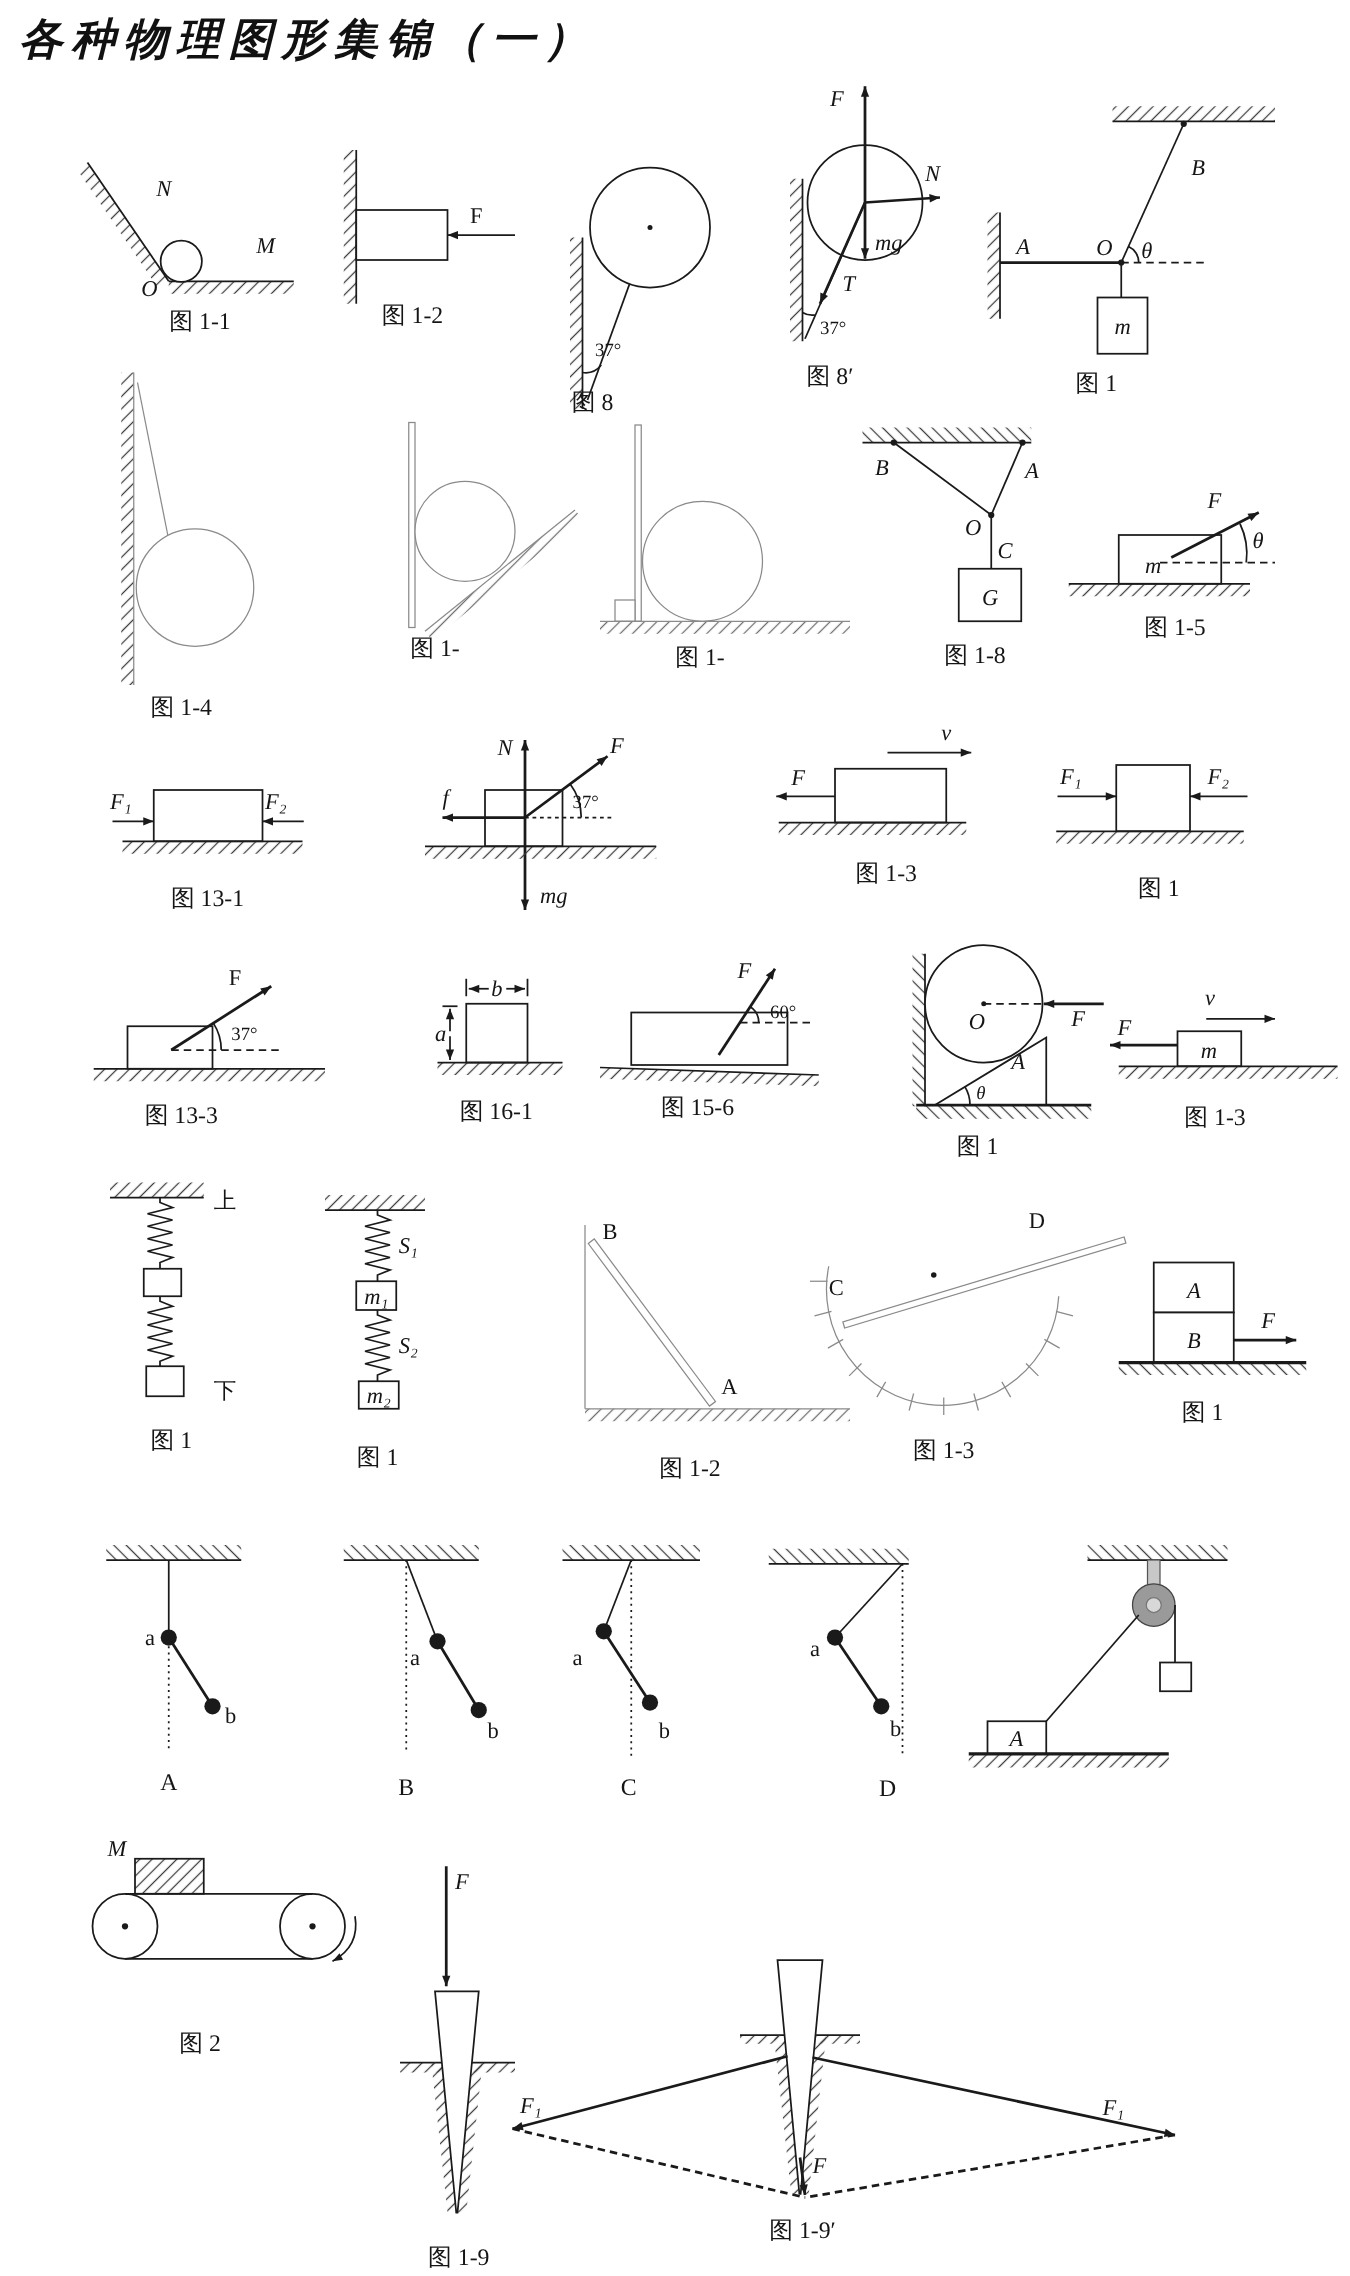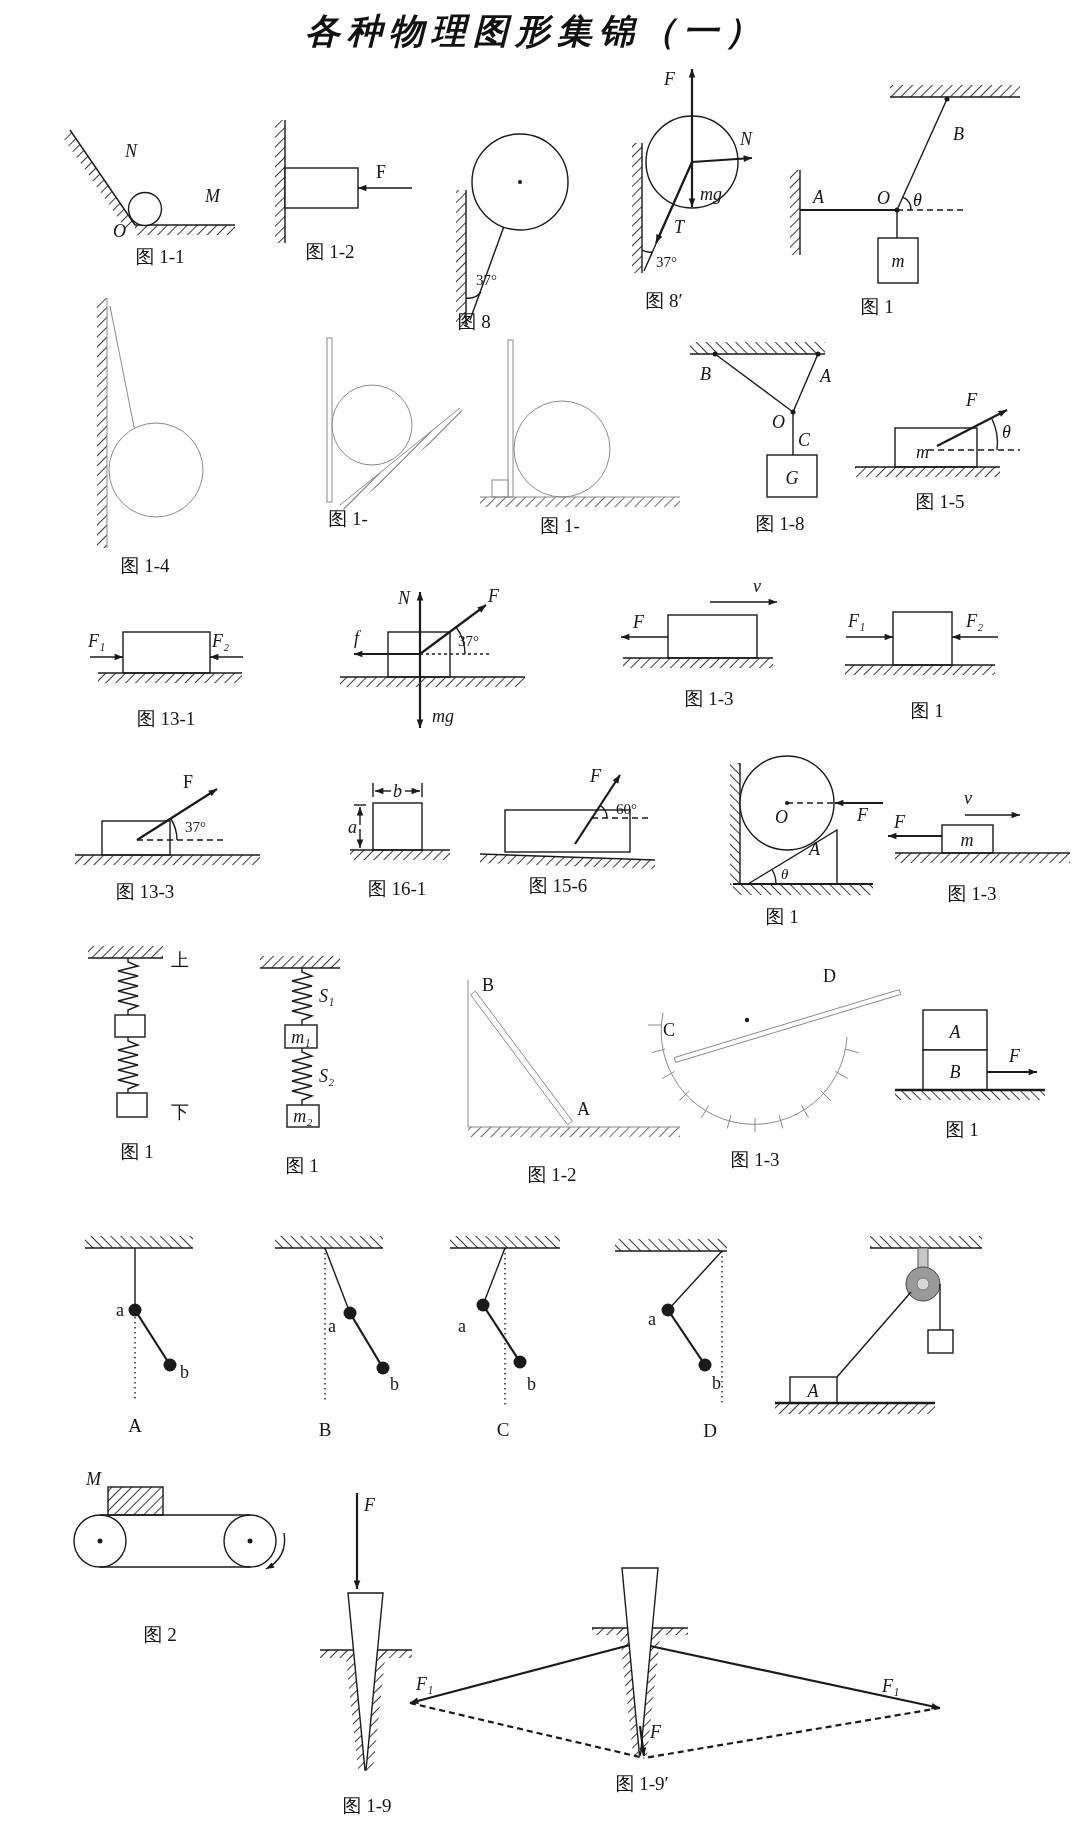--- a/index.html
+++ b/index.html
@@ -1,17 +1,17 @@
 <!DOCTYPE html>
 <html><head>
 <meta charset="utf-8">
 <style>
   html,body{margin:0;padding:0;background:#fff}
   body{width:1080px;height:1821px;position:relative;font-family:"Liberation Serif",serif;color:#111}
-  #page-title{position:absolute;left:4px;top:8px;width:1064px;text-align:center;
+  #page-title{position:absolute;left:15px;top:8px;width:1064px;text-align:left;
     font-size:35px;font-weight:bold;font-style:italic;letter-spacing:7px}
   svg.fig{position:absolute;overflow:visible}
   svg text{font-family:"Liberation Serif",serif;fill:#151515;font-size:18px}
   .it{font-style:italic}
   .cap{font-size:19px}
   .sm{font-size:15px}
   .mid{text-anchor:middle}
   .s{stroke:#1a1a1a;stroke-width:1.4;fill:none}
   .s2{stroke:#1a1a1a;stroke-width:2.2;fill:none}
   .thk{stroke:#1a1a1a;stroke-width:2.6;fill:none}

